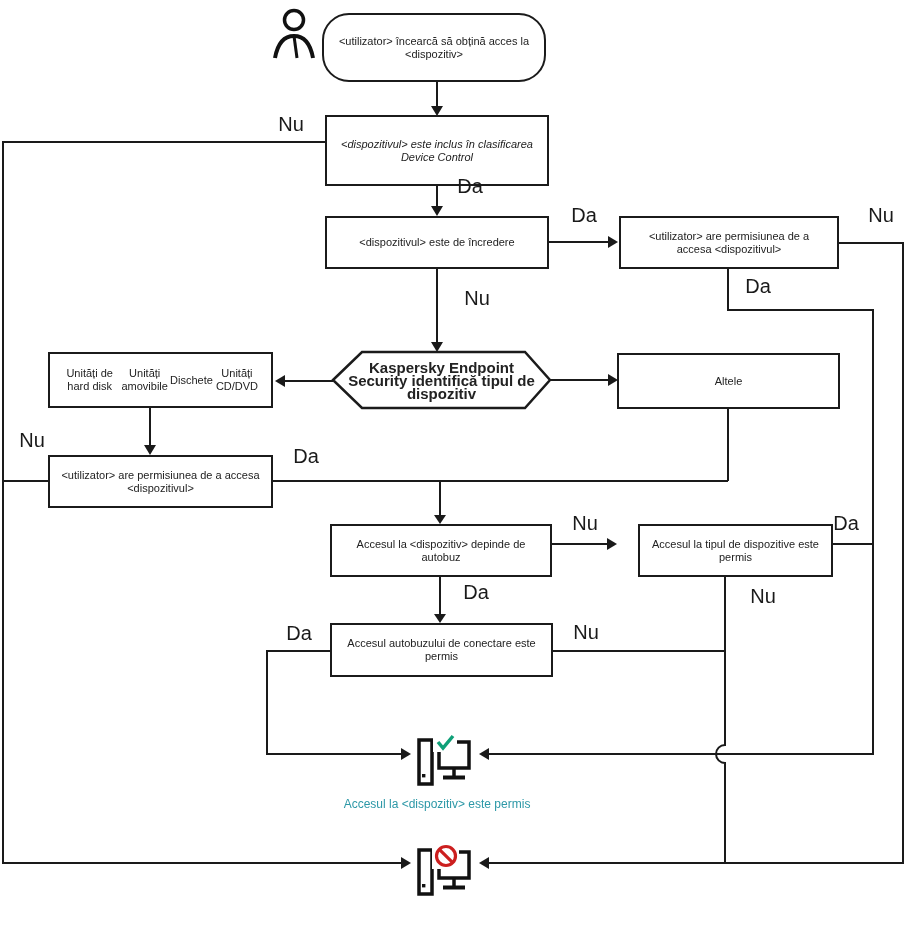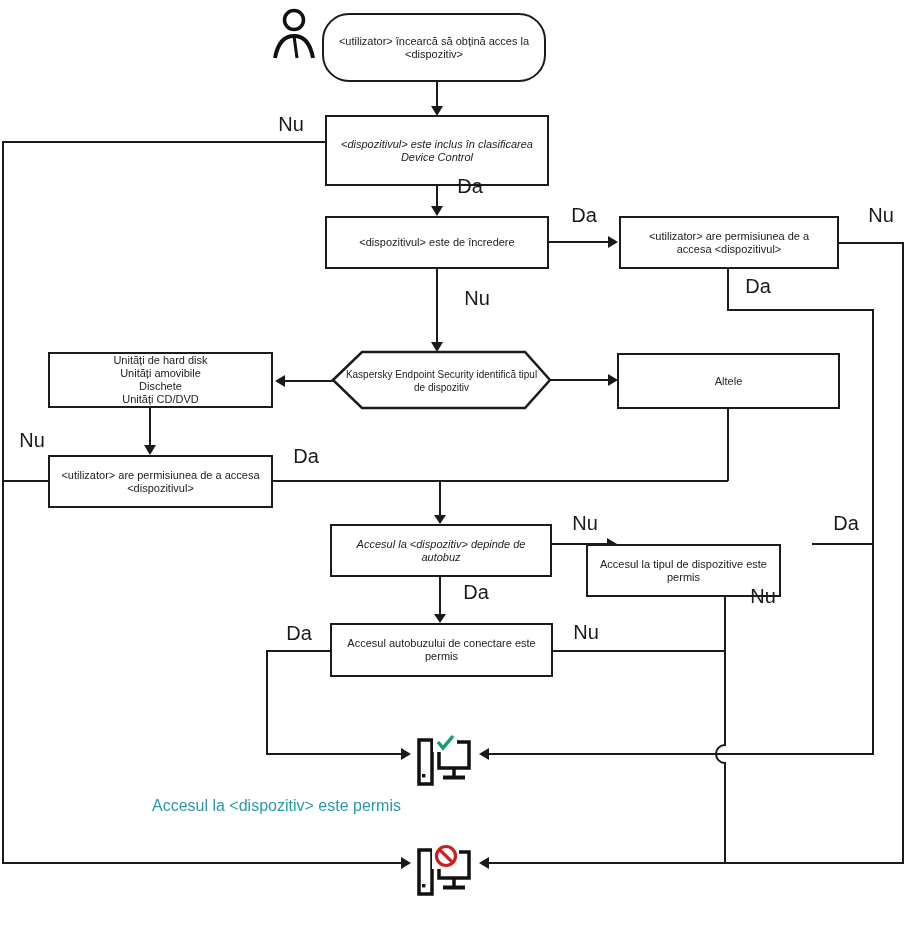--- a/index.html
+++ b/index.html
@@ -9,40 +9,40 @@
   }
   svg.wires{position:absolute;left:0;top:0;width:905px;height:948px;}
   .node{
     position:absolute;background:#fff;border:2px solid #1b1b1b;
     display:flex;align-items:center;justify-content:center;text-align:center;
     font-size:11px;line-height:13px;padding:2px 10px;box-sizing:border-box;color:#222;
   }
   .pill{border-radius:27px;}
   .hexlabel{
     position:absolute;display:flex;align-items:center;justify-content:flex-end;
-    text-align:center;font-size:10px;line-height:13px;color:#222;
+    text-align:center;font-size:15px;line-height:13px;color:#222;font-weight:bold;
   }
   .n-start{left:322px;top:13px;width:224px;height:69px;}
   .n-class{left:325px;top:115px;width:224px;height:71px;border-width:2.5px;font-style:italic;}
   .n-trusted{left:325px;top:216px;width:224px;height:53px;border-width:2.5px;}
   .n-perm-right{left:619px;top:216px;width:220px;height:53px;}
-  .n-types{left:48px;top:352px;width:225px;height:56px;flex-direction:column;}
+  .n-types{left:48px;top:352px;width:225px;height:56px;flex-direction:row;}
   .n-other{left:617px;top:353px;width:223px;height:56px;}
   .n-hex{left:340px;top:353px;width:203px;height:55px;}
   .n-perm-left{left:48px;top:455px;width:225px;height:53px;}
-  .n-bus-dep{left:330px;top:524px;width:222px;height:53px;font-style:italic;}
-  .n-type-ok{left:586px;top:524px;width:195px;height:53px;margin-top:20px;}
+  .n-bus-dep{left:330px;top:524px;width:222px;height:53px;}
+  .n-type-ok{left:638px;top:524px;width:195px;height:53px;}
   .n-bus-ok{left:330px;top:623px;width:223px;height:54px;}
   .n-types span{display:block;}
   .lbl{
     position:absolute;transform:translate(-50%,-50%);font-size:20px;color:#1a1a1a;
     background:transparent;white-space:nowrap;
   }
   .caption{
-    position:absolute;left:152px;width:570px;font-size:16px;white-space:nowrap;
+    position:absolute;left:152px;width:570px;text-align:center;font-size:12px;white-space:nowrap;
   }
   .caption-allowed{top:797px;color:#2c98a7;}
   .caption-blocked{top:921px;color:#c0504d;}
   .icon-abs{position:absolute;}
 </style>
 </head>
 <body>
 
 <div class="stage">
 

